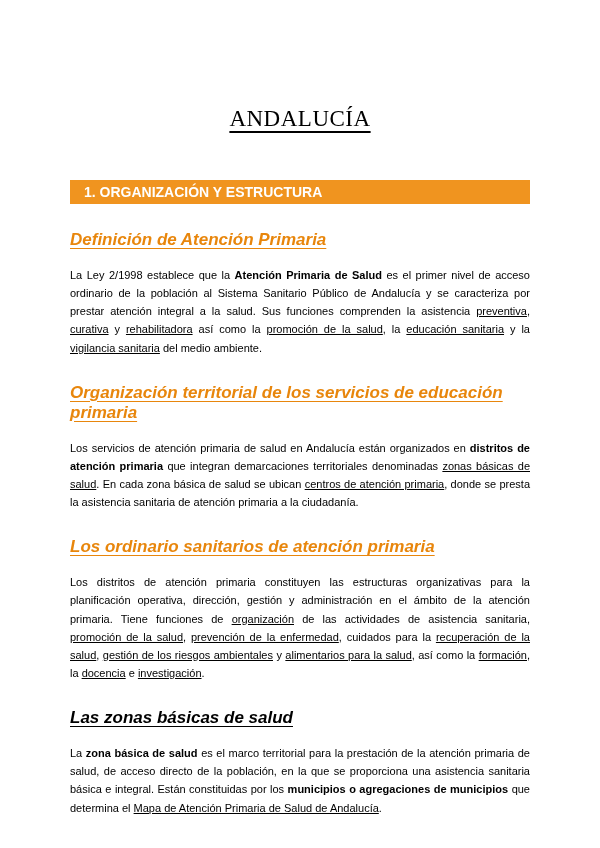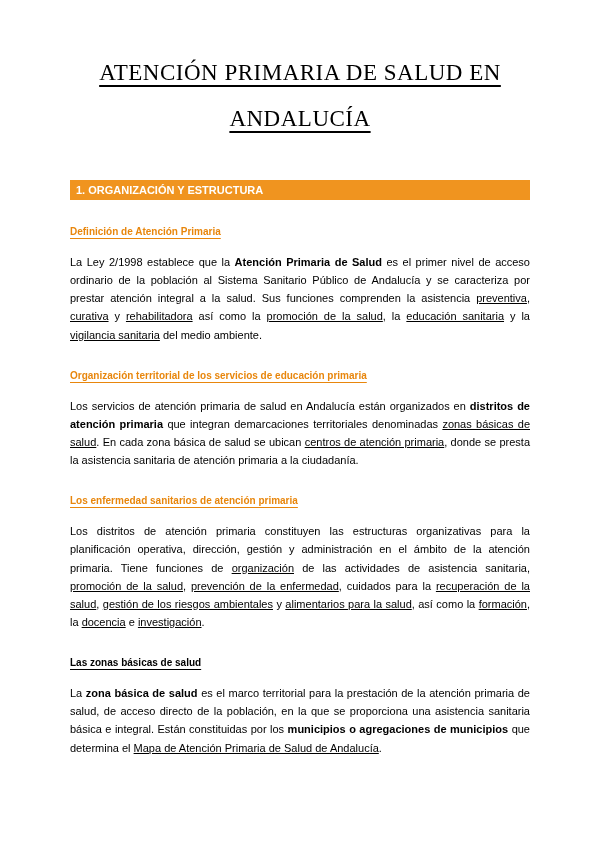--- a/index.html
+++ b/index.html
@@ -23,66 +23,67 @@
     letter-spacing:0.5px;
   }
   .title .tline{
     text-decoration:underline;
     text-underline-offset:5px;
   }
   .banner{
     background:#F0941F;
     color:#ffffff;
     font-weight:bold;
-    font-size:11px;
-    padding:4px 6px;
+    font-size:14px;
+    padding:4px 14px;
     margin:0 0 20px 0;
   }
   .heading{
     color:#E8860C;
     font-weight:bold;
-    font-size:10px;
+    font-style:italic;
+    font-size:17px;
     text-decoration:underline;
     text-underline-offset:3px;
     margin:26px 0 16px 0;
   }
   .para{
     font-size:11px;
     line-height:1.65;
     text-align:justify;
     margin:0 0 15px 0;
   }
   .para span.b{font-weight:bold;}
   .para span.u{text-decoration:underline;}
 </style>
 </head>
 <body>
 
 <div class="page">
 
   <h1 class="title">
-    <span class="tline">ATENCIÓN PRIMARIA DE SALUD EN</span><br>
+    <br>
     <span class="tline">ANDALUCÍA</span>
   </h1>
 
   <div class="banner" style="background: rgb(240, 148, 31); color: rgb(255, 255, 255);">1. ORGANIZACIÓN Y ESTRUCTURA</div>
 
 
   <div>
     <h2 class="heading" style="color: rgb(232, 134, 12);">Definición de Atención Primaria</h2>
     <p class="para"><span>La Ley 2/1998 establece que la </span><span class="b">Atención Primaria de Salud</span><span> es el primer nivel de acceso ordinario de la población al Sistema Sanitario Público de Andalucía y se caracteriza por prestar atención integral a la salud. Sus funciones comprenden la asistencia </span><span class="u">preventiva</span><span>, </span><span class="u">curativa</span><span> y </span><span class="u">rehabilitadora</span><span> así como la </span><span class="u">promoción de la salud</span><span>, la </span><span class="u">educación sanitaria</span><span> y la </span><span class="u">vigilancia sanitaria</span><span> del medio ambiente.</span></p>
   </div>
 
   <div>
     <h2 class="heading" style="color: rgb(232, 134, 12);">Organización territorial de los servicios de educación primaria</h2>
     <p class="para"><span>Los servicios de atención primaria de salud en Andalucía están organizados en </span><span class="b">distritos de atención primaria</span><span> que integran demarcaciones territoriales denominadas </span><span class="u">zonas básicas de salud</span><span>. En cada zona básica de salud se ubican </span><span class="u">centros de atención primaria</span><span>, donde se presta la asistencia sanitaria de atención primaria a la ciudadanía.</span></p>
   </div>
 
   <div>
-    <h2 class="heading" style="color: rgb(232, 134, 12);">Los enfermedad sanitarios de atención primaria</h2>
+    <h2 class="heading" style="color: rgb(232, 134, 12);">Los ordinario sanitarios de atención primaria</h2>
     <p class="para"><span>Los distritos de atención primaria constituyen las estructuras organizativas para la planificación operativa, dirección, gestión y administración en el ámbito de la atención primaria. Tiene funciones de </span><span class="u">organización</span><span> de las actividades de asistencia sanitaria, </span><span class="u">promoción de la salud</span><span>, </span><span class="u">prevención de la enfermedad</span><span>, cuidados para la </span><span class="u">recuperación de la salud</span><span>, </span><span class="u">gestión de los riesgos ambientales</span><span> y </span><span class="u">alimentarios para la salud</span><span>, así como la </span><span class="u">formación,</span><span> la </span><span class="u">docencia</span><span> e </span><span class="u">investigación</span><span>.</span></p>
   </div>
 
   <div>
     <h2 class="heading" style="color: #000000;">Las zonas básicas de salud</h2>
     <p class="para"><span>La </span><span class="b">zona básica de salud</span><span> es el marco territorial para la prestación de la atención primaria de salud, de acceso directo de la población, en la que se proporciona una asistencia sanitaria básica e integral. Están constituidas por los </span><span class="b">municipios o agregaciones de municipios</span><span> que determina el </span><span class="u">Mapa de Atención Primaria de Salud de Andalucía</span><span>.</span></p>
 
   </div>
 
 </div>

